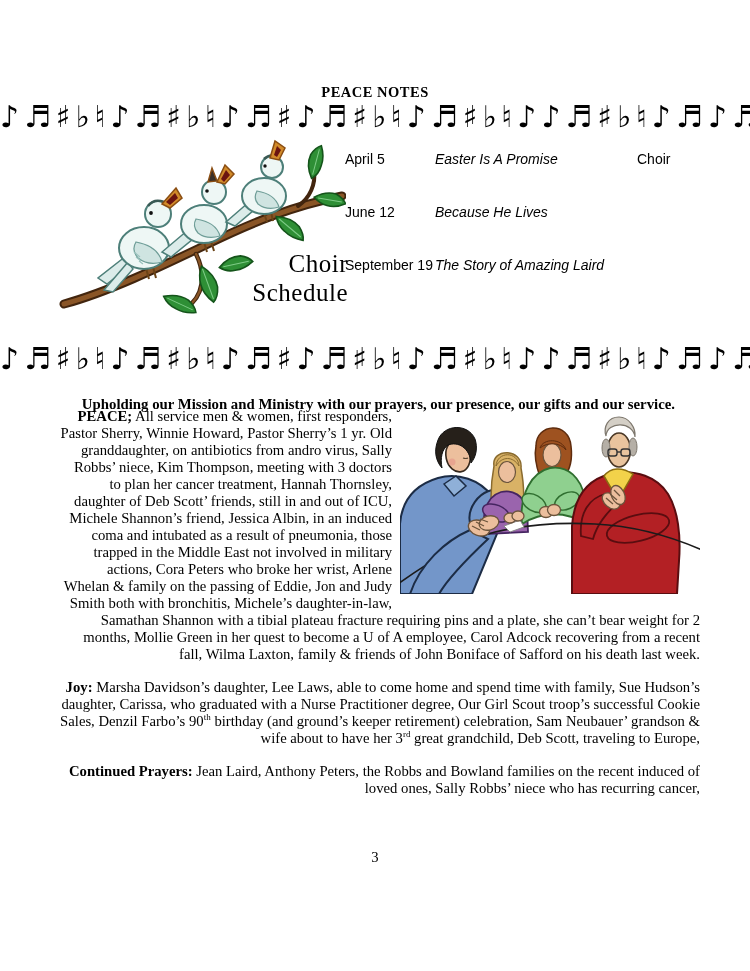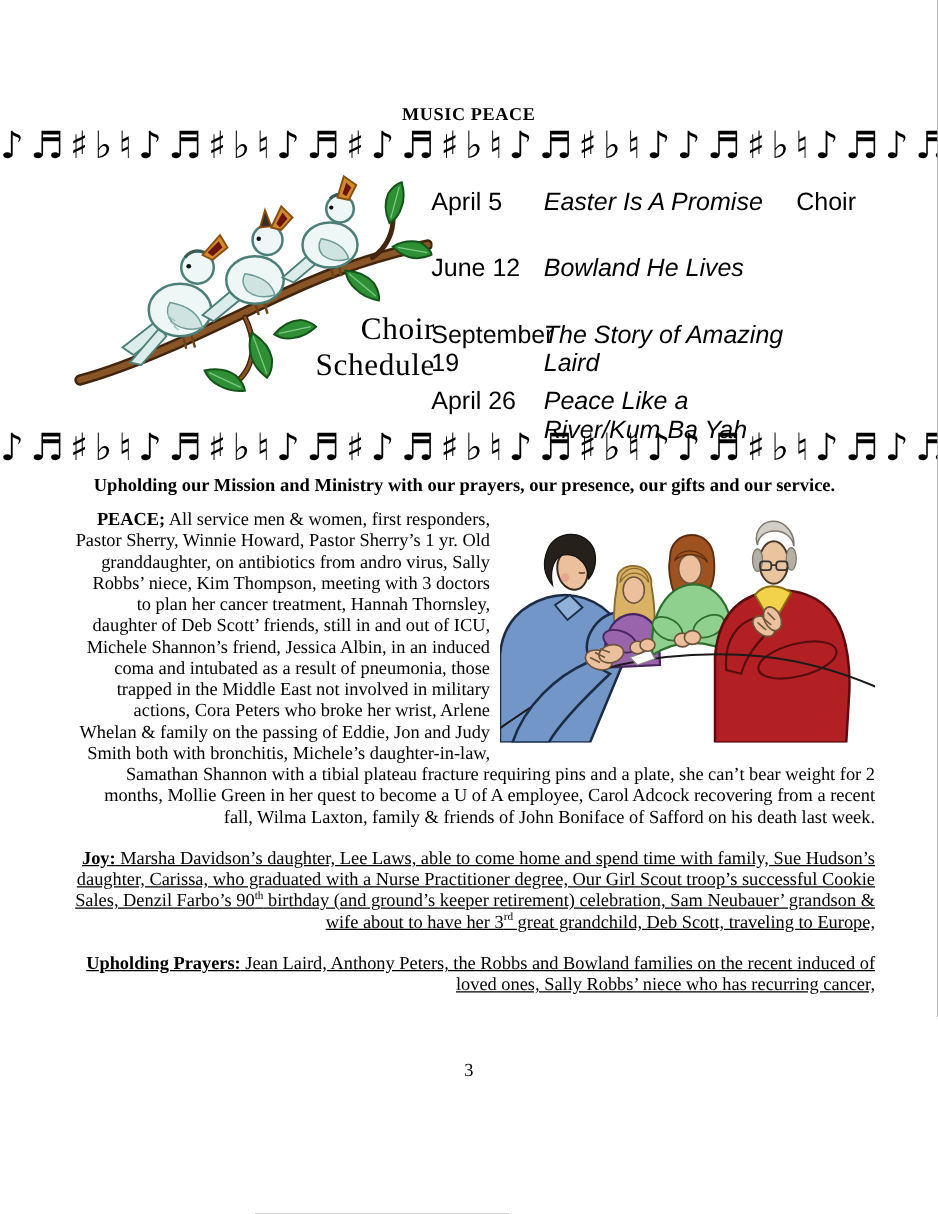--- a/index.html
+++ b/index.html
@@ -23,54 +23,54 @@
   .birds-illustration { position:absolute; left:58px; top:136px; }
 
   .choir-heading {
     position:absolute; left:233px; top:249px; width:115px;
     text-align:right; font-family:"Liberation Serif", serif;
     font-size:25px; line-height:29px; font-weight:500; letter-spacing:0.5px;
   }
 
   .schedule-row {
     position:absolute; left:345px; width:340px; display:flex;
-    font-family:"Liberation Sans", sans-serif; font-size:20px;
+    font-family:"Liberation Sans", sans-serif; font-size:14px;
   }
   .schedule-date { width:90px; flex:none; }
   .schedule-song { flex:1; font-style:italic; }
   .schedule-performer { width:48px; flex:none; text-align:left; }
 
   .mission {
-    position:absolute; top:381px; left:75px; width:600px;
-    text-align:left; font-weight:bold; font-size:14.8px; line-height:17px;
+    position:absolute; top:396px; left:75px; width:600px;
+    text-align:right; font-weight:bold; font-size:14.8px; line-height:17px;
   }
 
   .body-text {
     position:absolute; top:408px; left:60px; width:640px;
     font-size:14.7px; line-height:17px; text-align:right;
   }
   .body-text p { margin:0; }
-  .body-text p + p { margin-top:16px;text-decoration:underline; }
+  .body-text p + p { margin-top:16px; }
   .para-label { font-weight:bold; }
   .praying-float {
     float:right; width:300px; height:188px; margin:-2px 0 2px 8px;
   }
   .joy-sup { font-size:9px; vertical-align:super; line-height:0; }
 
   .page-number {
     position:absolute; top:849px; left:0; width:100%;
     text-align:center; font-size:14.7px;
   }
 </style>
 </head>
 <body>
 
 <div class="page">
 
-  <div class="page-title">MUSIC PEACE</div>
+  <div class="page-title">PEACE NOTES</div>
 
   <div class="notes-row notes-top">♪♬♯♭♮♪♬♯♭♮♪♬♯♪♬♯♭♮♪♬♯♭♮♪♪♬♯♭♮♪♬♪♬</div>
 
   <svg class="birds-illustration" width="288" height="196" viewBox="0 0 288 196" xmlns="http://www.w3.org/2000/svg">
 
     <g>
       <path d="M6,168 C50,156 100,132 150,108 C195,86 235,70 284,60" fill="none" stroke="#42250e" stroke-width="9" stroke-linecap="round"></path>
       <path d="M6,168 C50,156 100,132 150,108 C195,86 235,70 284,60" fill="none" stroke="#8a5526" stroke-width="5" stroke-linecap="round"></path>
       <path d="M138,118 C148,138 146,160 128,172" fill="none" stroke="#42250e" stroke-width="4.5" stroke-linecap="round"></path>
       <path d="M138,118 C148,138 146,160 128,172" fill="none" stroke="#8a5526" stroke-width="2.2" stroke-linecap="round"></path>
@@ -157,31 +157,26 @@
     <div>Schedule</div>
   </div>
 
   <div class="schedule-row" style="top:151px">
     <span class="schedule-date">April 5</span>
     <span class="schedule-song">Easter Is A Promise</span>
     <span class="schedule-performer">Choir</span>
   </div>
   <div class="schedule-row" style="top:204px">
     <span class="schedule-date">June 12</span>
-    <span class="schedule-song">Bowland He Lives</span>
+    <span class="schedule-song">Because He Lives</span>
     <span class="schedule-performer"></span>
   </div>
   <div class="schedule-row" style="top:257px">
     <span class="schedule-date">September 19</span>
     <span class="schedule-song">The Story of Amazing Laird</span>
-    <span class="schedule-performer"></span>
-  </div>
-  <div class="schedule-row" style="top:310px">
-    <span class="schedule-date">April 26</span>
-    <span class="schedule-song">Peace Like a River/Kum Ba Yah</span>
     <span class="schedule-performer"></span>
   </div>
 
   <div class="notes-row notes-bottom">♪♬♯♭♮♪♬♯♭♮♪♬♯♪♬♯♭♮♪♬♯♭♮♪♪♬♯♭♮♪♬♪♬</div>
 
   <div class="mission">Upholding our Mission and Ministry with our prayers, our presence, our gifts and our service.</div>
 
   <div class="body-text">
 
     <div class="praying-float">
@@ -244,18 +239,18 @@
           <ellipse cx="218" cy="89" rx="10" ry="6.5" transform="rotate(65 218 89)"></ellipse>
           <path d="M206,92 l7,6 M210,88 l7,6 M214,84 l6,6" fill="none"></path>
         </g>
       </svg>
     </div>
 
     <p><span class="para-label">PEACE;</span><span> All service men &amp; women, first responders, Pastor Sherry, Winnie Howard, Pastor Sherry’s 1 yr. Old granddaughter, on antibiotics from andro virus, Sally Robbs’ niece, Kim Thompson, meeting with 3 doctors to plan her cancer treatment, Hannah Thornsley, daughter of Deb Scott’ friends, still in and out of ICU, Michele Shannon’s friend, Jessica Albin, in an induced coma and intubated as a result of pneumonia, those trapped in the Middle East not involved in military actions, Cora Peters who broke her wrist, Arlene Whelan &amp; family on the passing of Eddie, Jon and Judy Smith both with bronchitis, Michele’s daughter-in-law, Samathan Shannon with a tibial plateau fracture requiring pins and a plate, she can’t bear weight for 2 months, Mollie Green in her quest to become a U of A employee, Carol Adcock recovering from a recent fall, Wilma Laxton, family &amp; friends of John Boniface of Safford on his death last week.</span></p>
 
     <p><span class="para-label">Joy:</span><span> Marsha Davidson’s daughter, Lee Laws, able to come home and spend time with family, Sue Hudson’s daughter, Carissa, who graduated with a Nurse Practitioner degree, Our Girl Scout troop’s successful Cookie Sales, Denzil Farbo’s 90</span><span class="joy-sup">th</span><span> birthday (and ground’s keeper retirement) celebration, Sam Neubauer’ grandson &amp; wife about to have her 3</span><span class="joy-sup">rd</span><span> great grandchild, Deb Scott, traveling to Europe,</span></p>
 
-    <p><span class="para-label">Upholding Prayers:</span><span> Jean Laird, Anthony Peters, the Robbs and Bowland families on the recent induced of loved ones, Sally Robbs’ niece who has recurring cancer,</span></p>
+    <p><span class="para-label">Continued Prayers:</span><span> Jean Laird, Anthony Peters, the Robbs and Bowland families on the recent induced of loved ones, Sally Robbs’ niece who has recurring cancer,</span></p>
   </div>
 
   <div class="page-number">3</div>
 
 </div>
 
 </body></html>

